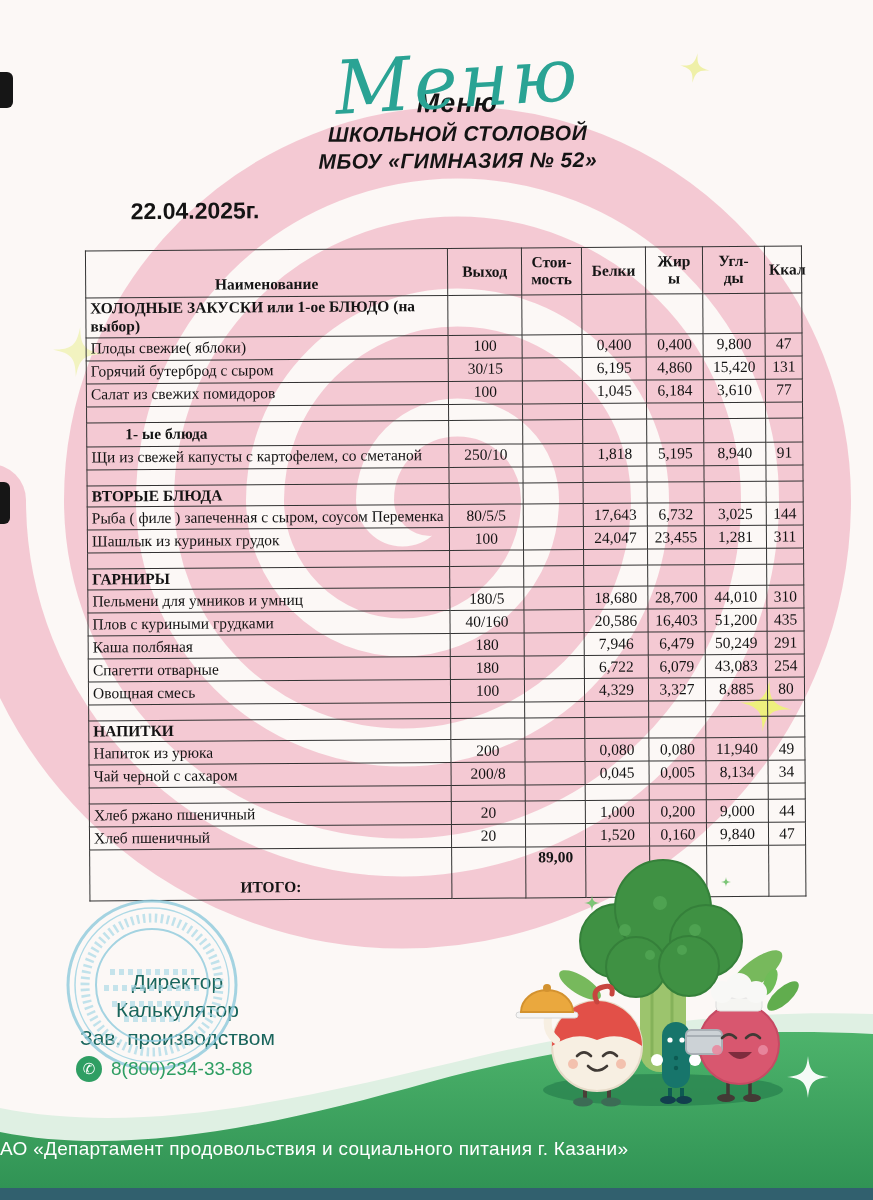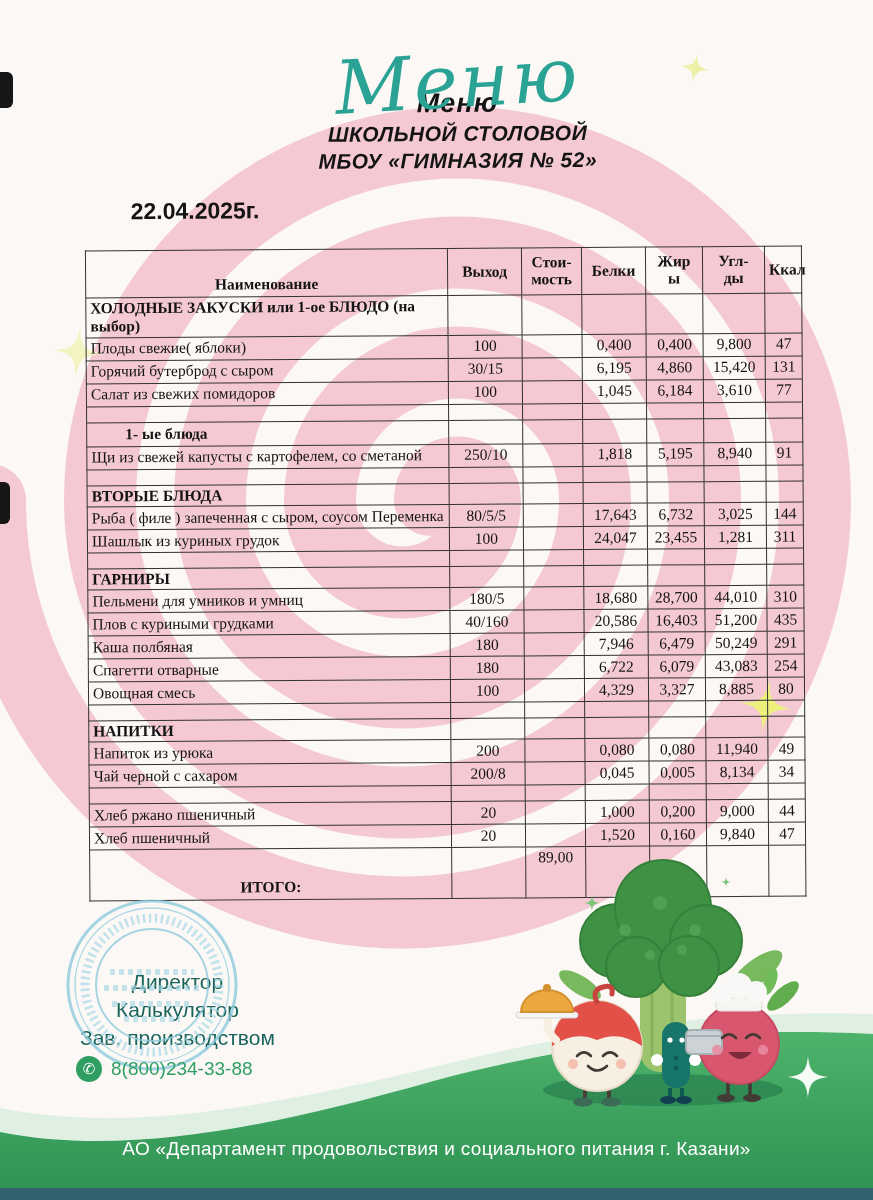--- a/index.html
+++ b/index.html
@@ -34,34 +34,34 @@
   .menu thead th.h0{vertical-align:bottom;padding-bottom:3px;}
   .cell-name{text-align:left;padding-left:7px;}
   .cell-num{text-align:center;}
   .row-item td{height:20px;}
   .row-empty td{height:13px;}
   .row-section .cell-name{font-weight:700;}
   .row-subsection .cell-name{font-weight:700;padding-left:38px;}
   .row-subsection td{height:21px;}
   .row-total td{height:46px;}
   .row-total .cell-name{font-weight:700;text-align:center;vertical-align:bottom;padding-bottom:3px;}
-  .row-total .cell-cost{font-weight:400;vertical-align:top;}
+  .row-total .cell-cost{font-weight:700;vertical-align:top;}
 
   
   .signatures{position:absolute;left:80px;top:968px;z-index:2;color:#19655c;
               font-family:"Liberation Sans",sans-serif;font-size:21px;line-height:1.34;text-align:center;}
   .contact-row{position:absolute;left:76px;display:flex;align-items:center;gap:9px;z-index:4;
                color:#2f9e63;font-family:"Liberation Sans",sans-serif;font-size:19px;}
   .contact-row.phone{top:1056px;}
   .contact-row.web{top:1091px;}
   .round-icon{width:26px;height:26px;border-radius:50%;background:#2f9e63;color:#fff;
               display:flex;align-items:center;justify-content:center;font-size:15px;flex:0 0 auto;}
   .round-icon.globe{background:transparent;}
 
-  .band-text{position:absolute;left:0;width:873px;top:1138px;z-index:4;text-align:center;
+  .band-text{position:absolute;left:0;width:873px;top:1138px;z-index:4;text-align:left;
              color:#ffffff;font-family:"Liberation Sans",sans-serif;font-size:19px;letter-spacing:.3px;}
 
   
   .scan-mark{position:absolute;left:0;background:#161616;z-index:5;border-radius:0 6px 6px 0;}
   .mark-a{top:72px;width:13px;height:36px;}
   .mark-b{top:482px;width:10px;height:42px;}
   .bottom-strip{position:absolute;left:0;bottom:0;width:873px;height:12px;background:#31606e;z-index:6;}
 </style>
 </head>
 <body>

